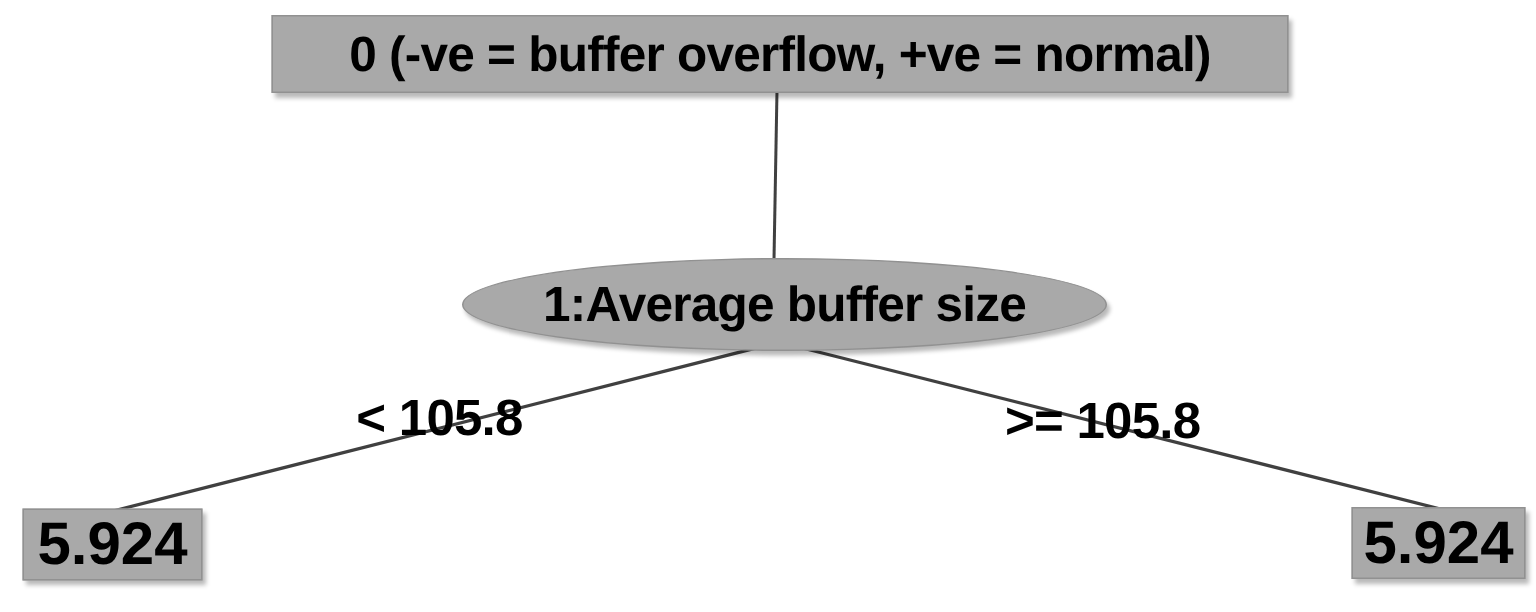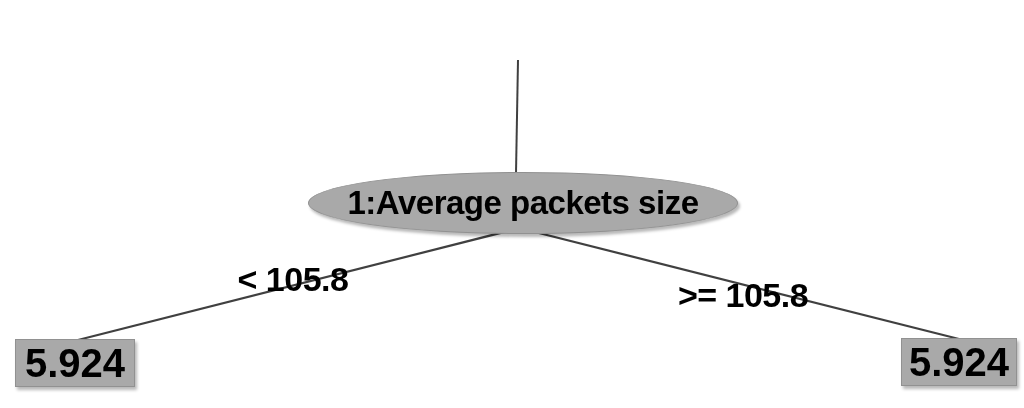--- a/index.html
+++ b/index.html
@@ -39,36 +39,39 @@
   .leaf-left{left:15px;top:339px;width:118px;}
   .leaf-right{left:901px;top:338px;width:114px;}
   .branch-label{
     position:absolute;
     font-weight:700;color:#000;
     font-size:34px;letter-spacing:-0.5px;
     white-space:nowrap;
     background:transparent;
   }
   .branch-label-left{left:228px;top:260px;width:130px;text-align:center;}
-  .branch-label-right{left:670px;top:276px;width:146px;text-align:center;}
+  .branch-label-right{left:670px;top:262px;width:146px;text-align:left;}
 </style>
 </head>
 <body>
 
 <div class="canvas">
 
   <svg class="edges" width="1024" height="408" viewBox="0 0 1024 408">
     <line x1="518" y1="60" x2="516" y2="173" stroke="#404040" stroke-width="2"></line>
     <line x1="512" y1="230" x2="74" y2="341" stroke="#404040" stroke-width="2.2"></line>
     <line x1="527" y1="230" x2="963" y2="340" stroke="#404040" stroke-width="2.2"></line>
   </svg>
 
+  <div class="node gray-fill root-box">
+    <span>0 (-ve = buffer overflow, +ve = normal)</span>
+  </div>
 
   <div class="node gray-fill split-ellipse">
-    <span>1:Average packets size</span>
+    <span>1:Average buffer size</span>
   </div>
 
   <div class="branch-label branch-label-left">&lt; 105.8</div>
 
   <div class="branch-label branch-label-right">&gt;= 105.8</div>
 
   <div class="node gray-fill leaf leaf-left">
     <span>5.924</span>
   </div>
 

